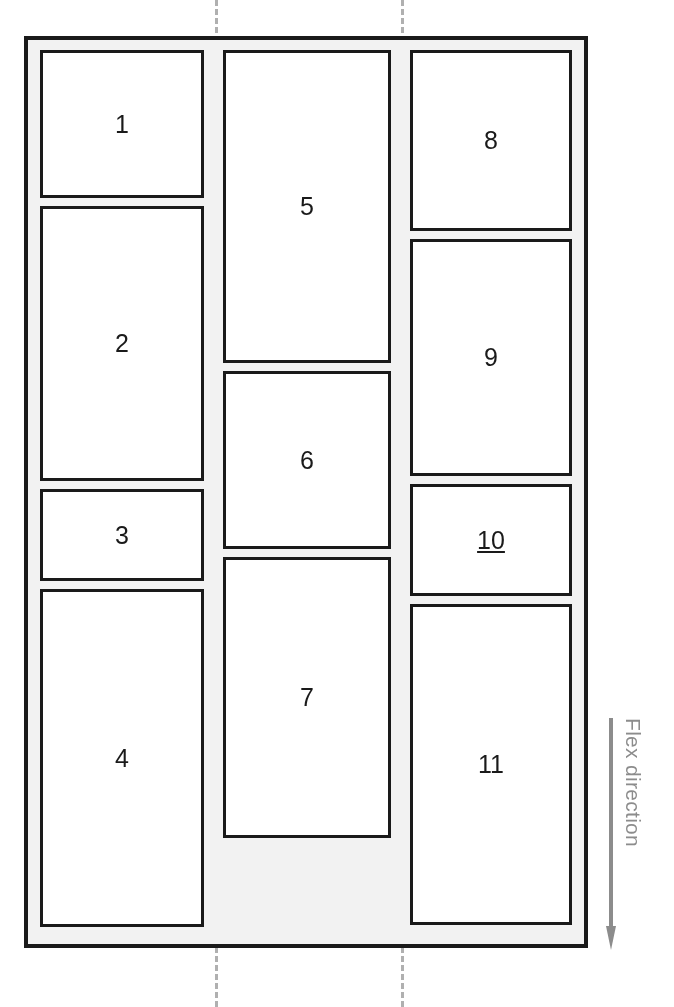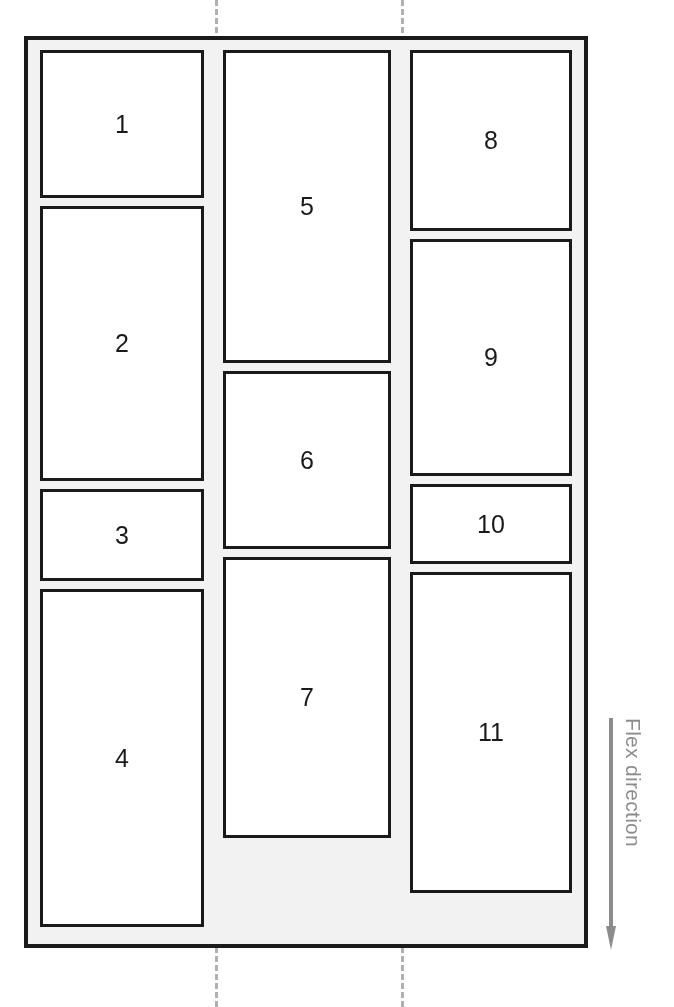--- a/index.html
+++ b/index.html
@@ -90,21 +90,21 @@
   #item-4 { height: 338px; }
 
   
   #item-5 { height: 313px; }
   #item-6 { height: 178px; }
   #item-7 { height: 281px; }
 
   
   #item-8  { height: 181px; }
   #item-9  { height: 237px; }
-  #item-10 { height: 80px; }
+  #item-10 { height: 112px; text-decoration: underline; }
   #item-11 { height: 321px; }
 
   
   #flex-direction-annotation {
     position: absolute;
     left: 598px;
     top: 718px;
     width: 72px;
     height: 234px;
   }

